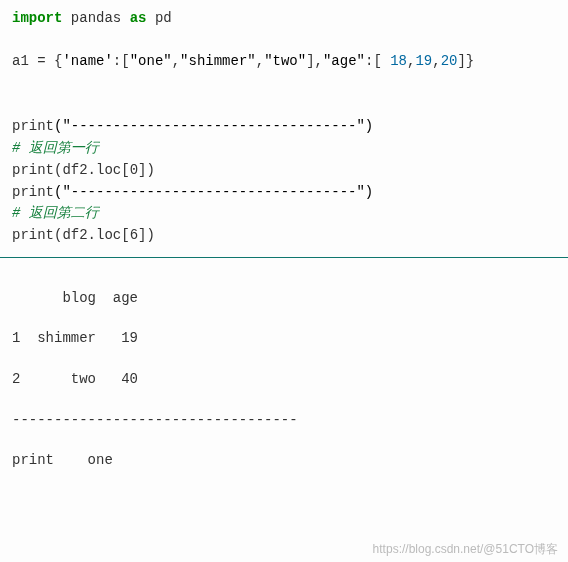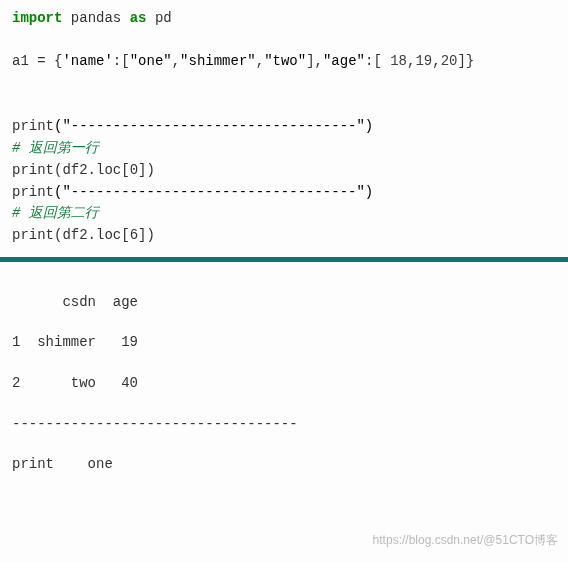--- a/index.html
+++ b/index.html
@@ -8,40 +8,40 @@
     font-family: Consolas, "Courier New", monospace;
     font-size: 14px;
     background: #fdfdfd;
     width: 568px;
     height: 562px;
     box-sizing: border-box;
     position: relative;
   }
   .code-block {
     padding: 8px 28px 10px 12px;
-    border-bottom: 5px solid #0f766e;
+    border-bottom: 1px solid #0f766e;
     line-height: 1.55;
   }
   .output-block {
     padding: 10px 12px;
     line-height: 1.45;
     white-space: pre;
     color: #333;
   }
   .kw { color: #008800; font-weight: bold; }
   .nm { color: #333; }
   .op { color: #333; }
   .str { color: #000000; }
-  .num { color: #404040; }
+  .num { color: #0369a1; }
   .cmt { color: #15803d; font-style: italic; }
   .line { white-space: pre; }
   .watermark {
     position: absolute;
     right: 10px;
-    bottom: 13px;
+    bottom: 4px;
     font-size: 12px;
     color: #bbb;
     font-family: sans-serif;
   }
 </style>
 </head>
 <body>
 
 <div class="code-block">
   <div class="line"><span class="kw">import</span><span> </span><span class="nm">pandas</span><span> </span><span class="kw">as</span><span> </span><span class="nm">pd</span></div>
@@ -51,21 +51,21 @@
   <div class="line">&nbsp;</div>
   <div class="line"><span class="nm">print</span><span class="str">("----------------------------------")</span></div>
   <div class="line cmt"># 返回第一行</div>
   <div class="line"><span class="nm">print</span><span class="nm">(df2.loc[0])</span></div>
   <div class="line"><span class="nm">print</span><span class="str">("----------------------------------")</span></div>
   <div class="line cmt"># 返回第二行</div>
   <div class="line"><span class="nm">print</span><span class="nm">(df2.loc[6])</span></div>
 </div>
 
 <div class="output-block">
-<div>      csdn  age</div>
+<div>      blog  age</div>
 <div>1  shimmer   19</div>
 <div>2      two   40</div>
 <div>----------------------------------</div>
 <div>print    one</div>
 
 
 
 
 
 

